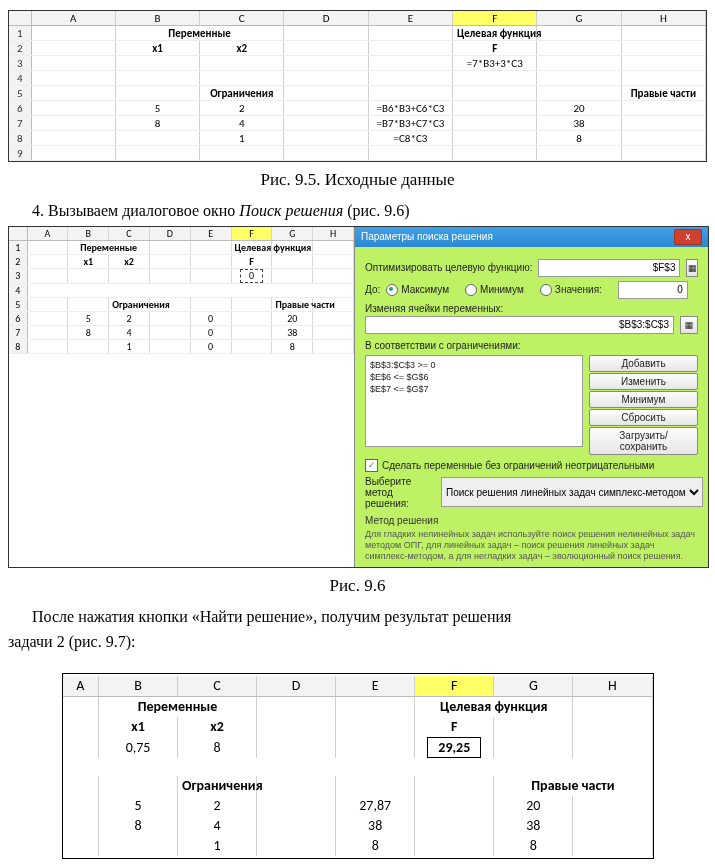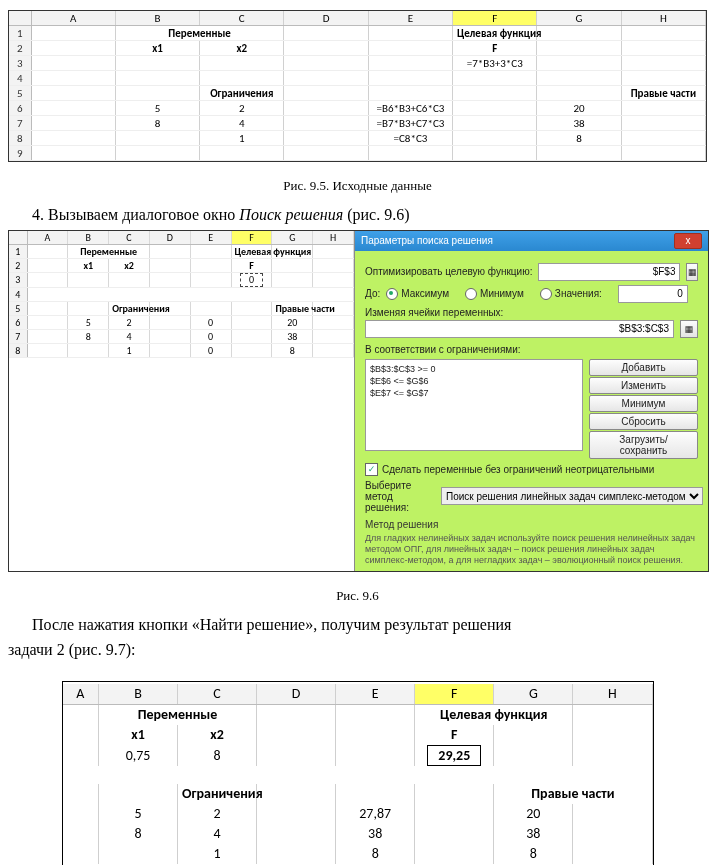--- a/index.html
+++ b/index.html
@@ -5,21 +5,21 @@
   body {
     font-family: "Times New Roman", serif;
     font-size: 14px;
     color: #000;
     background: #fff;
     margin: 0;
     padding: 10px 8px;
     width: 699px;
   }
   .fig-block { margin: 0 0 6px 0; }
-  .caption { text-align: center; font-size: 13px; margin: 16px 0 10px 0; }
+  .caption { text-align: center; font-size: 17px; margin: 8px 0 10px 0; }
   .paragraphs { font-size: 16px; line-height: 1.35; }
   .paragraphs p { margin: 4px 0; }
   .italic { font-style: italic; }
 
   
   .sheet1 {
     border: 1px solid #333;
     width: 100%;
     box-sizing: border-box;
     font-family: Calibri, Arial, sans-serif;
@@ -166,21 +166,21 @@
     min-width: 82px;
     text-align: center;
     font-size: 10px;
     border-radius: 2px;
   }
   .solver .check { display: inline-flex; align-items: center; gap: 4px; }
   .solver .check .box {
     width: 11px; height: 11px; border: 1px solid #666; background: #fff; display: inline-flex; align-items: center; justify-content: center; font-size: 9px; color: #2a7;
   }
   .solver select {
-    font-size: 10px; border: 1px solid #999; height: 18px;
+    font-size: 10px; border: 1px solid #999; height: 30px;
   }
   .solver .sectiontitle { margin-top: 6px; color: #333; }
   .solver .helptext { font-size: 9px; color: #555; line-height: 11px; margin: 3px 0 8px 0; }
 
   
   .sheet3 {
     border: 1.5px solid #000;
     width: 590px;
     margin: 0 auto;
     font-family: Calibri, Arial, sans-serif;

